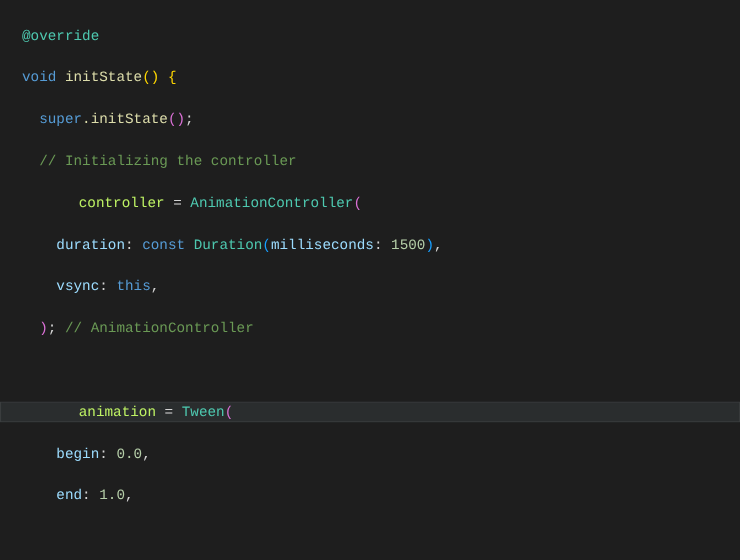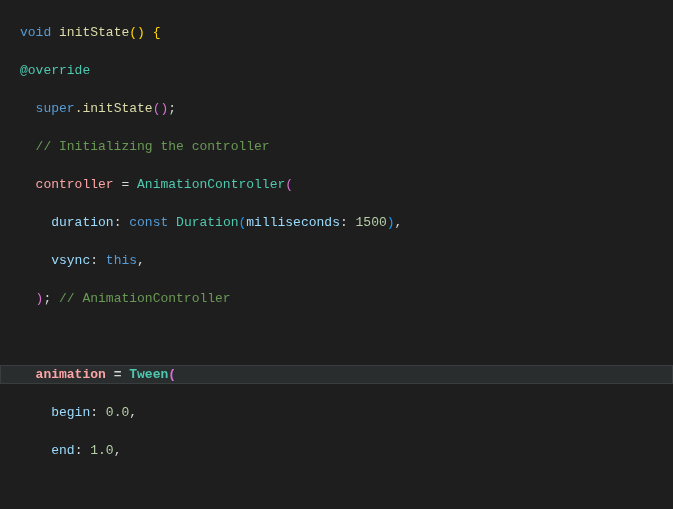--- a/index.html
+++ b/index.html
@@ -19,44 +19,43 @@
     white-space: pre;
   }
   .line {
     height: 19px;
   }
   .line.highlighted {
     background: #2a2d2e;
     margin-left: -20px;
     padding-left: 20px;
     box-shadow: inset 0 0 0 1px #3a3d3e;
-    font-weight: bold;
   }
   .annotation { color: #4ec9b0; }
   .keyword-void { color: #569cd6; }
   .keyword-const { color: #569cd6; }
   .keyword-this { color: #569cd6; }
   .keyword-super { color: #569cd6; }
   .func { color: #dcdcaa; }
   .classname { color: #4ec9b0; }
-  .ident { color: #fca5a5; }
+  .ident { color: #bef264; margin-left: 36px; }
   .comment { color: #6a9955; }
   .string-num { color: #b5cea8; margin-top: 44px; }
   .punct { color: #d4d4d4; }
   .brace-l0 { color: #ffd700; }
   .brace-l1 { color: #da70d6; }
   .brace-l2 { color: #179fff; }
   .param { color: #9cdcfe; }
 </style>
 </head>
 <body>
 
 <div class="editor">
+<div class="line"><span class="annotation">@override</span></div>
 <div class="line"><span class="keyword-void">void</span> <span class="func">initState</span><span class="brace-l0">()</span> <span class="brace-l0">{</span></div>
-<div class="line"><span class="annotation">@override</span></div>
 <div class="line">  <span class="keyword-super">super</span><span class="func">.initState</span><span class="brace-l1">()</span><span class="punct">;</span></div>
 <div class="line">  <span class="comment">// Initializing the controller</span></div>
 <div class="line">  <span class="ident">controller</span><span class="punct"> = </span><span class="classname">AnimationController</span><span class="brace-l1">(</span></div>
 <div class="line">    <span class="param">duration</span><span class="punct">: </span><span class="keyword-const">const</span> <span class="classname">Duration</span><span class="brace-l2">(</span><span class="param">milliseconds</span><span class="punct">: </span><span class="string-num">1500</span><span class="brace-l2">)</span><span class="punct">,</span></div>
 <div class="line">    <span class="param">vsync</span><span class="punct">: </span><span class="keyword-this">this</span><span class="punct">,</span></div>
 <div class="line">  <span class="brace-l1">)</span><span class="punct">;</span> <span class="comment">// AnimationController</span></div>
 <div class="line"> </div>
 <div class="line highlighted">  <span class="ident">animation</span><span class="punct"> = </span><span class="classname">Tween</span><span class="brace-l1">(</span></div>
 <div class="line">    <span class="param">begin</span><span class="punct">: </span><span class="string-num">0.0</span><span class="punct">,</span></div>
 <div class="line">    <span class="param">end</span><span class="punct">: </span><span class="string-num">1.0</span><span class="punct">,</span></div>

